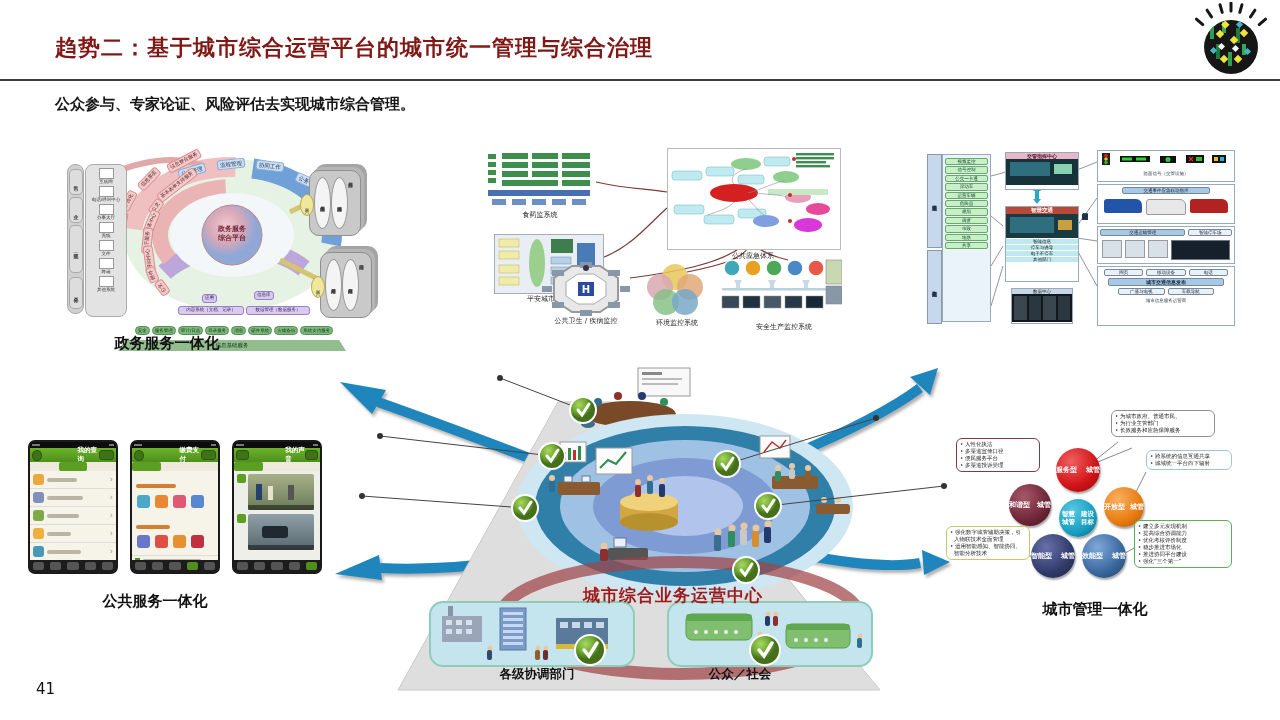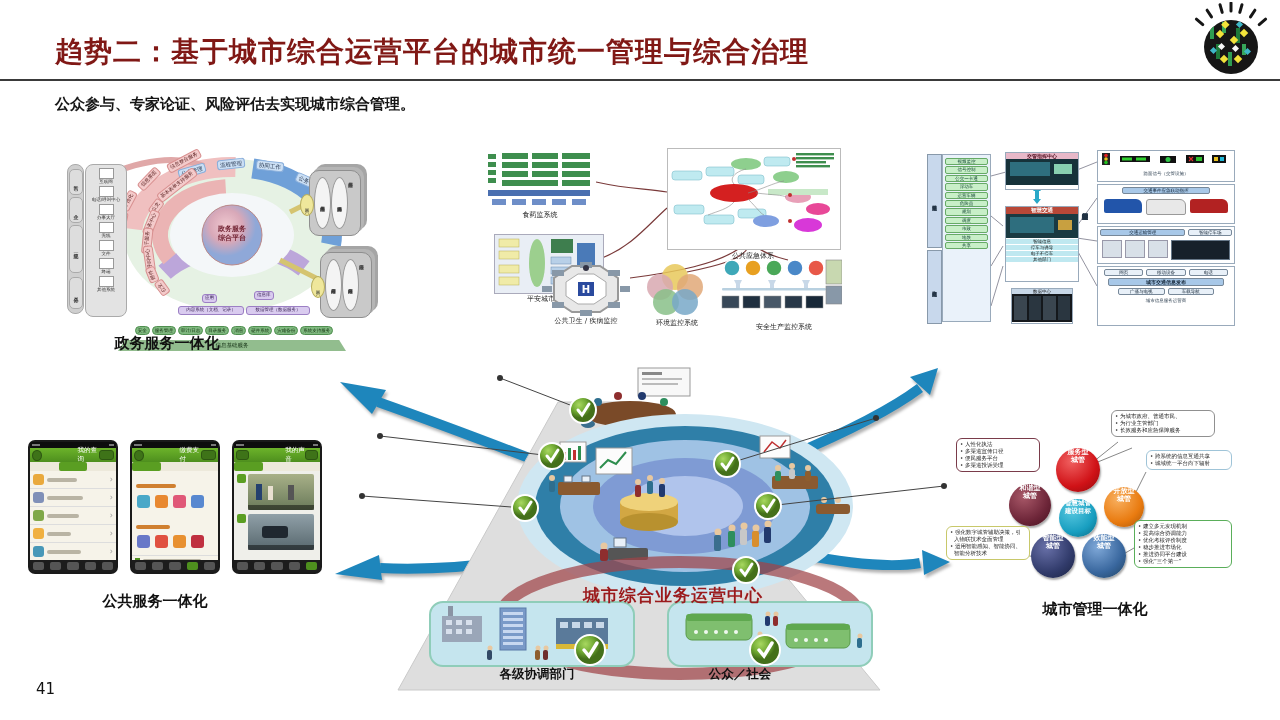--- a/index.html
+++ b/index.html
@@ -2,21 +2,21 @@
 <html><head>
 <meta charset="utf-8">
 <style>
   html,body{margin:0;padding:0;background:#888;}
   #slide{position:relative;width:1280px;height:720px;background:#fff;overflow:hidden;
          font-family:"DejaVu Sans","Liberation Sans",sans-serif;color:#111;}
   .abs{position:absolute;}
   .nw{white-space:nowrap;}
   .ctr{text-align:center;}
   
-  #title{left:55px;top:33px;font-size:28px;font-weight:bold;color:#801815;letter-spacing:1px;}
+  #title{left:55px;top:33px;font-size:22px;font-weight:bold;color:#801815;letter-spacing:1px;}
   #rule{left:0;top:79px;width:1280px;height:2px;background:#3a3a3a;}
   #intro{left:55px;top:94px;width:1175px;font-size:15px;font-weight:600;line-height:21px;color:#151515;}
   #pagenum{left:36px;top:680px;font-size:15px;color:#111;}
   .cap{font-size:15px;font-weight:bold;color:#111;}
   .scap{font-size:7px;color:#222;}
   
   .chip{position:absolute;border-radius:3px;text-align:center;line-height:1.1;}
   
   .pkc{background:#F4CBCB;border:1px solid #D89090;color:#5A2020;font-size:5px;padding:1px 2px;}
   .blc{background:#CBDFF4;border:1px solid #89AEDB;color:#1A2A44;font-size:5.5px;padding:1px 2px;}
@@ -38,37 +38,37 @@
   
   .tgn{background:#C8EFC8;border:1px solid #6A6;color:#143;font-size:4.5px;border-radius:2px;
        margin:1px 2px;text-align:center;line-height:1.2;}
   .tbl{background:#A8C8E8;border:1px solid #789;color:#123;font-size:4.5px;text-align:center;border-radius:2px;}
   .tpn{position:absolute;background:#fff;border:1px solid #9AB;}
   
   .phone{position:absolute;width:90px;height:134px;background:#1a1a1a;border-radius:7px;padding:2px;box-sizing:border-box;}
   .ph-status{height:6px;background:#0d0d0d;border-radius:3px 3px 0 0;display:flex;justify-content:space-between;padding:0 2px;}
   .ph-status i{width:8px;height:2px;margin-top:2px;background:#777;display:block;}
   .ph-head{height:14px;background:linear-gradient(#6CB32A,#4E8F1E);display:flex;align-items:center;justify-content:space-between;padding:0 2px;}
-  .ph-title{color:#fff;font-weight:normal;font-size:6.5px;margin-left:36px;}
+  .ph-title{color:#fff;font-weight:bold;font-size:6.5px;margin-left:36px;}
   .ph-btn{width:9px;height:9px;border-radius:50%;background:#3E7318;border:1px solid #2E5712;}
   .ph-btn2{width:15px;height:8px;border-radius:3px;background:#3E7318;border:1px solid #2E5712;}
   .ph-tabs{height:9px;background:#EDE9DB;display:flex;font-size:4.5px;color:#666;}
   .ph-tabs span{flex:1;text-align:center;line-height:9px;}
   .ph-tabs .on{background:#5A9E22;color:#fff;border-radius:2px;}
   .ph-body{height:89px;background:#F6F3E9;overflow:hidden;}
   .ph-nav{height:12px;background:#1c1c1c;display:flex;}
   .ph-nav i{flex:1;margin:2px 3px;background:#555;border-radius:2px;display:block;}
   .ph-nav i.on{background:#4E8F1E;}
   .prow{display:flex;align-items:center;height:17px;border-bottom:1px solid #ddd;padding:0 3px;}
   .pic{width:11px;height:11px;border-radius:3px;margin-right:3px;}
   .pbar{height:4px;background:#b9b4a4;width:30px;border-radius:2px;}
   .pchev{margin-left:auto;color:#999;font-size:8px;line-height:10px;}
   .appic{width:13px;height:13px;border-radius:3px;margin:1px 2.5px;display:inline-block;}
   
-  .bub{position:absolute;border-radius:50%;display:flex;flex-direction:column;align-items:center;justify-content:flex-start;
+  .bub{position:absolute;border-radius:50%;display:flex;align-items:center;justify-content:space-between;
        color:#fff;font-weight:bold;font-size:7px;line-height:8px;text-align:center;box-shadow:1px 2px 2px rgba(0,0,0,.35);}
   .co{position:absolute;background:#fff;border-radius:6px;padding:2px 3px;font-size:5.5px;line-height:7px;color:#222;}
   .co div{padding-left:4px;text-indent:-4px;}
   .co div::before{content:"•\00a0";}
   
   .redlbl{font-size:17px;font-weight:bold;color:#9B1A1C;letter-spacing:1px;}
   .pylbl{font-size:12.5px;font-weight:bold;color:#111;}
 </style>
 </head>
 <body>

